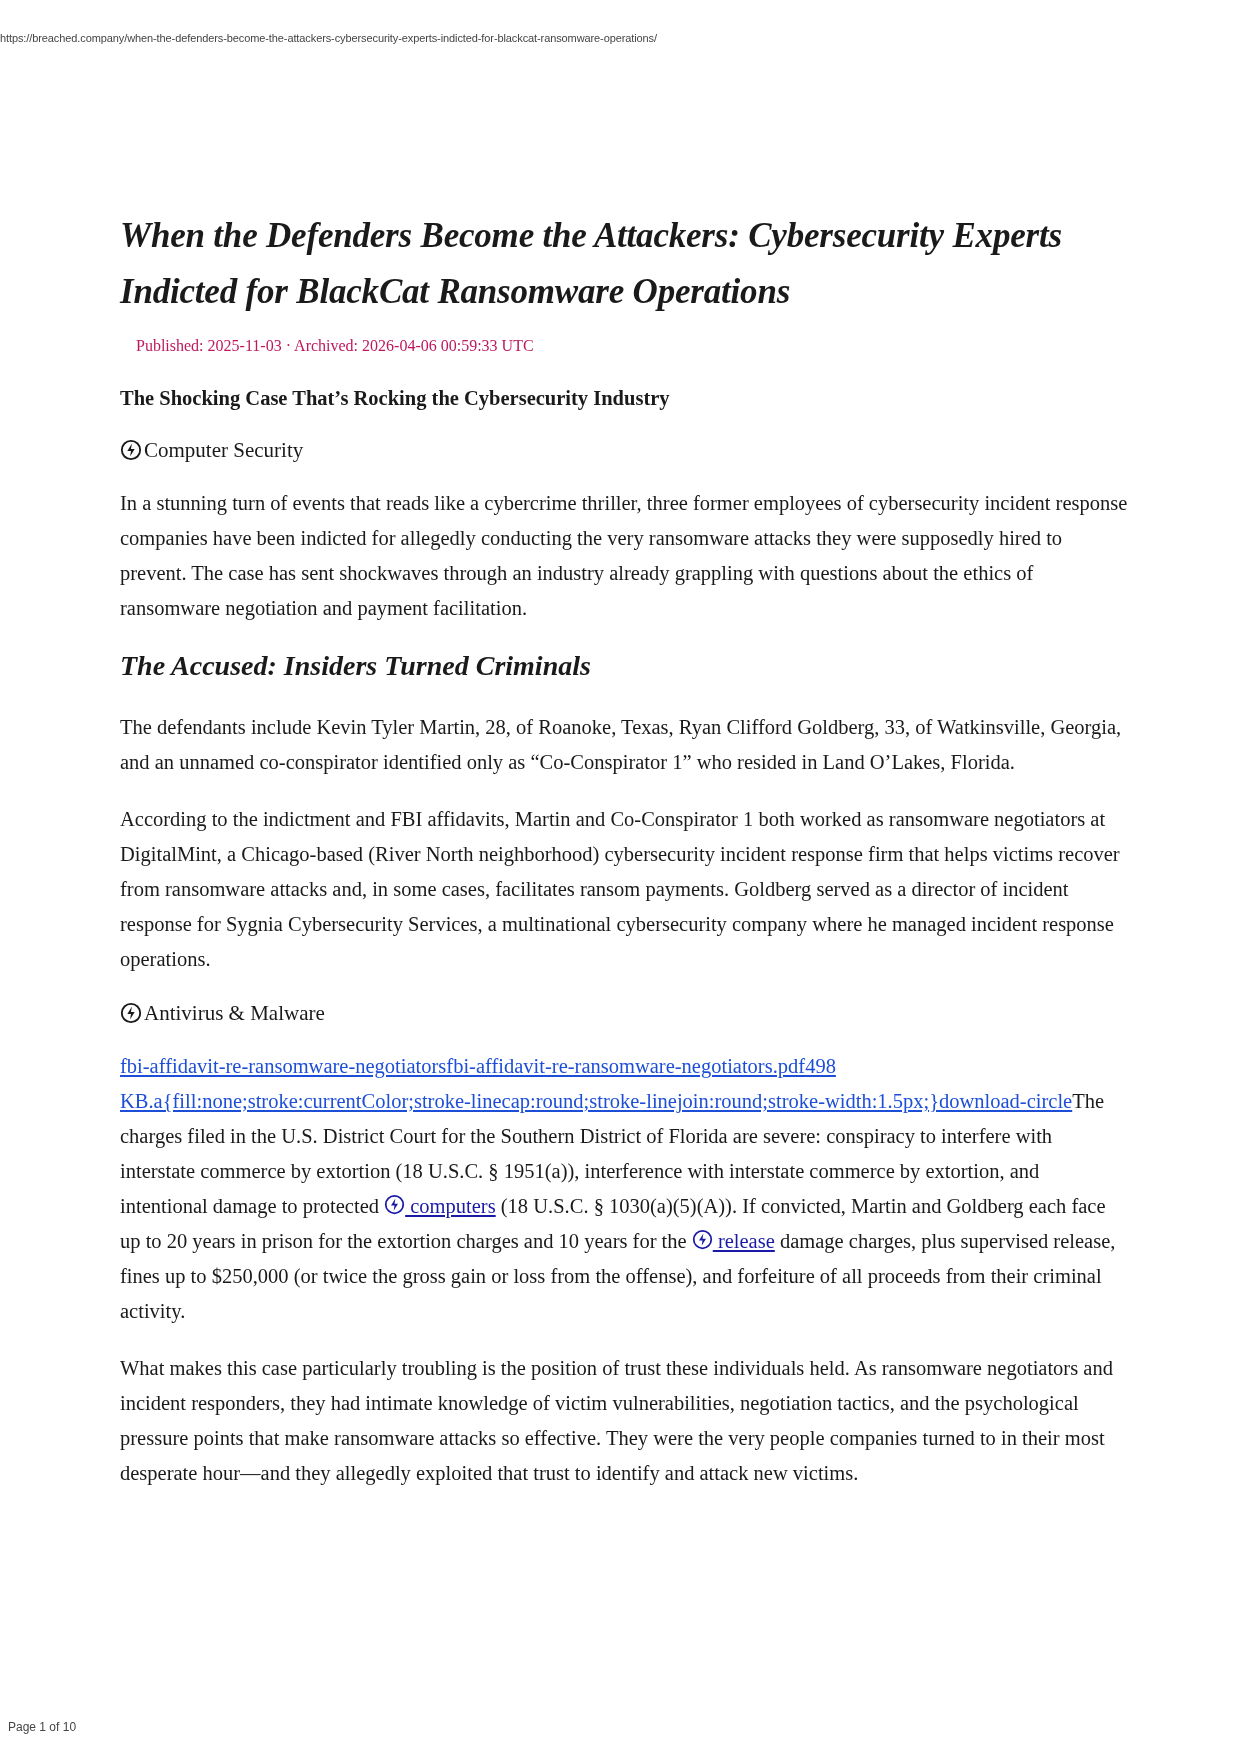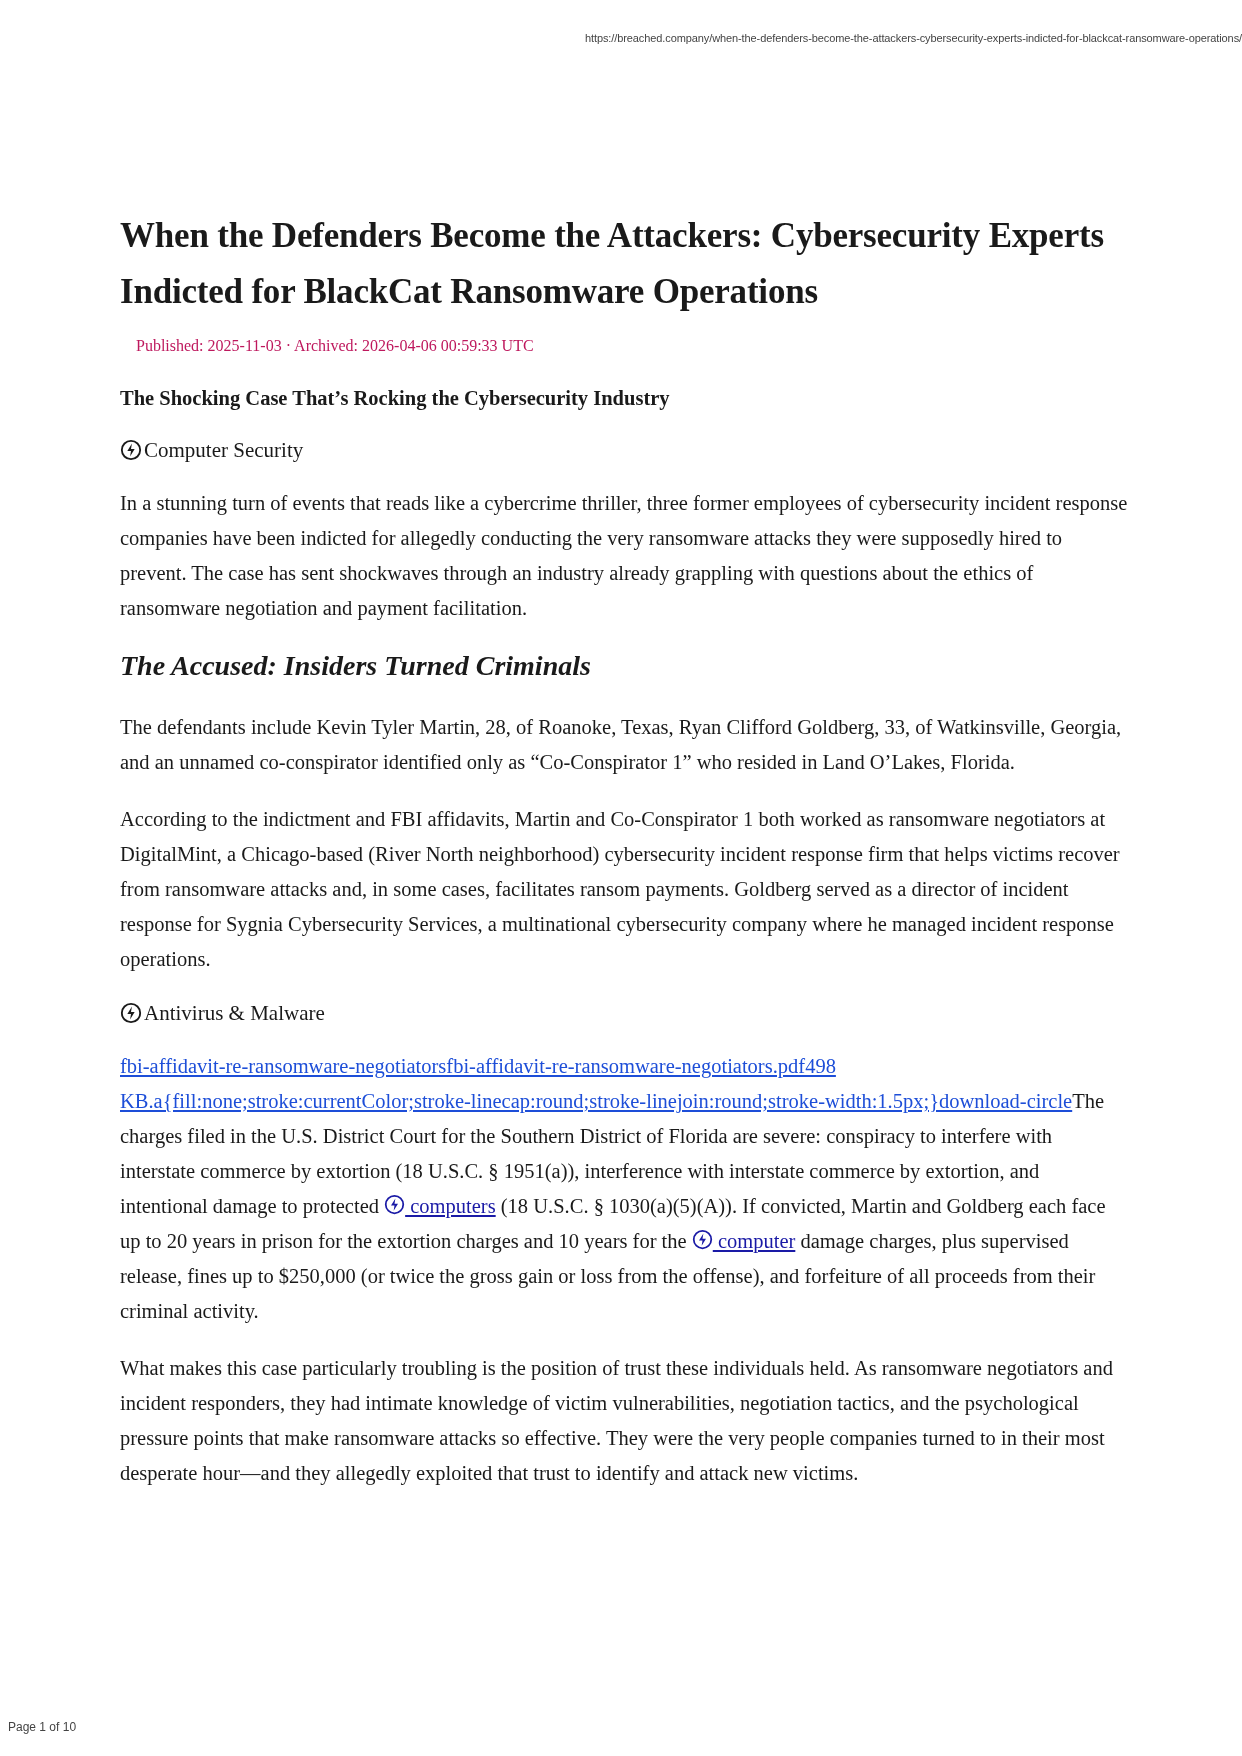--- a/index.html
+++ b/index.html
@@ -1,28 +1,28 @@
 <!DOCTYPE html>
 <html><head>
   <meta charset="utf-8">
   <style>
     html, body { margin: 0; padding: 0; background: #ffffff; }
     body {
       width: 1242px; height: 1756px; position: relative; overflow: hidden;
       font-family: "Liberation Serif", serif; color: #1a1a1a;
     }
     .url-header {
-      position: absolute; top: 32px; left: 0; width: 1242px; text-align: right;
+      position: absolute; top: 32px; left: 0; width: 1242px; text-align: left;
       font-family: "Liberation Sans", sans-serif; font-size: 11px; color: #444;
       letter-spacing: -0.1px;
     }
     .content { position: absolute; left: 120px; top: 208px; width: 1010px; }
     h1 {
       font-size: 35px; font-weight: bold; line-height: 56px; margin: 0 0 14px 0;
-      color: #1a1a1a; letter-spacing: -0.2px;
+      color: #1a1a1a; letter-spacing: -0.2px; font-style: italic;
     }
     .meta { font-size: 16px; color: #be185d; margin: 0 0 26px 16px; line-height: 24px; }
     .subtitle { font-size: 20.5px; font-weight: bold; margin: 0 0 24px 0; line-height: 28px; }
     .tag { font-size: 21px; line-height: 28px; margin: 0 0 22px 0; display: flex; align-items: center; }
     .tag svg { width: 22px; height: 22px; margin-right: 2px; }
     p { font-size: 20.5px; line-height: 35px; margin: 0 0 22px 0; }
     h2 { font-size: 28px; font-weight: bold; margin: 8px 0 26px 0; line-height: 36px; font-style: italic; }
     a { color: #1d4ed8; text-decoration: underline; }
     a.inline-link { color: #1a1aa6; }
     .link-icon { display: inline-block; width: 21px; height: 21px; vertical-align: -2px; }
@@ -63,18 +63,18 @@
       </svg>
     <span>Antivirus &amp; Malware</span>
   </div>
 
   <p><a href="#">fbi-affidavit-re-ransomware-negotiatorsfbi-affidavit-re-ransomware-negotiators.pdf498 KB.a{fill:none;stroke:currentColor;stroke-linecap:round;stroke-linejoin:round;stroke-width:1.5px;}download-circle</a><span>The charges filed in the U.S. District Court for the Southern District of Florida are severe: conspiracy to interfere with interstate commerce by extortion (18 U.S.C. § 1951(a)), interference with interstate commerce by extortion, and intentional damage to protected </span><a href="#" class="inline-link"><svg class="link-icon" viewBox="0 0 24 24">
           <circle cx="12" cy="12" r="10" fill="none" stroke="#1a1aa6" stroke-width="2"></circle>
           <path d="M13 5 L8 13 H12 L11 19 L16 11 H12 Z" fill="#1a1aa6"></path>
         </svg><span> computers</span></a><span> (18 U.S.C. § 1030(a)(5)(A)). If convicted, Martin and Goldberg each face up to 20 years in prison for the extortion charges and 10 years for the </span><a href="#" class="inline-link"><svg class="link-icon" viewBox="0 0 24 24">
           <circle cx="12" cy="12" r="10" fill="none" stroke="#1a1aa6" stroke-width="2"></circle>
           <path d="M13 5 L8 13 H12 L11 19 L16 11 H12 Z" fill="#1a1aa6"></path>
-        </svg><span> computer</span></a><span> damage charges, plus supervised release, fines up to $250,000 (or twice the gross gain or loss from the offense), and forfeiture of all proceeds from their criminal activity.</span></p>
+        </svg><span> release</span></a><span> damage charges, plus supervised release, fines up to $250,000 (or twice the gross gain or loss from the offense), and forfeiture of all proceeds from their criminal activity.</span></p>
 
   <p>What makes this case particularly troubling is the position of trust these individuals held. As ransomware negotiators and incident responders, they had intimate knowledge of victim vulnerabilities, negotiation tactics, and the psychological pressure points that make ransomware attacks so effective. They were the very people companies turned to in their most desperate hour—and they allegedly exploited that trust to identify and attack new victims.</p>
 </div>
 
 <div class="footer">Page 1 of 10</div>
 
 </body></html>

